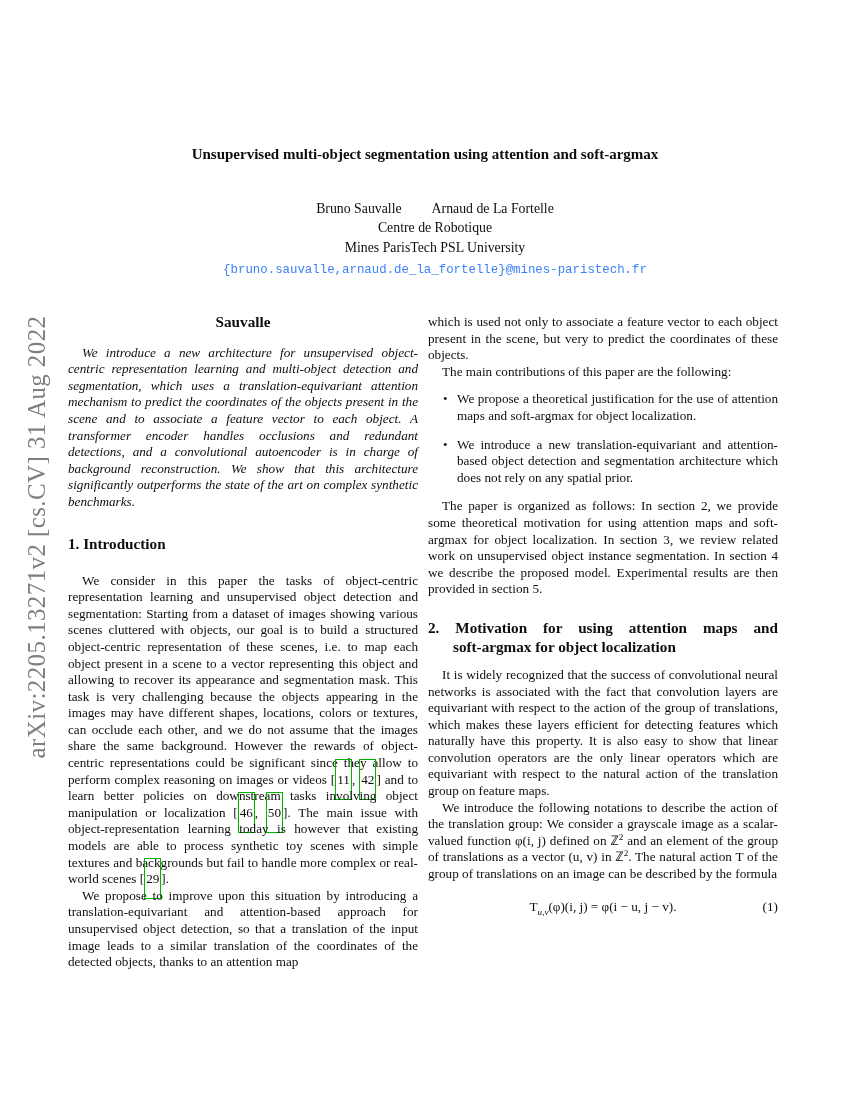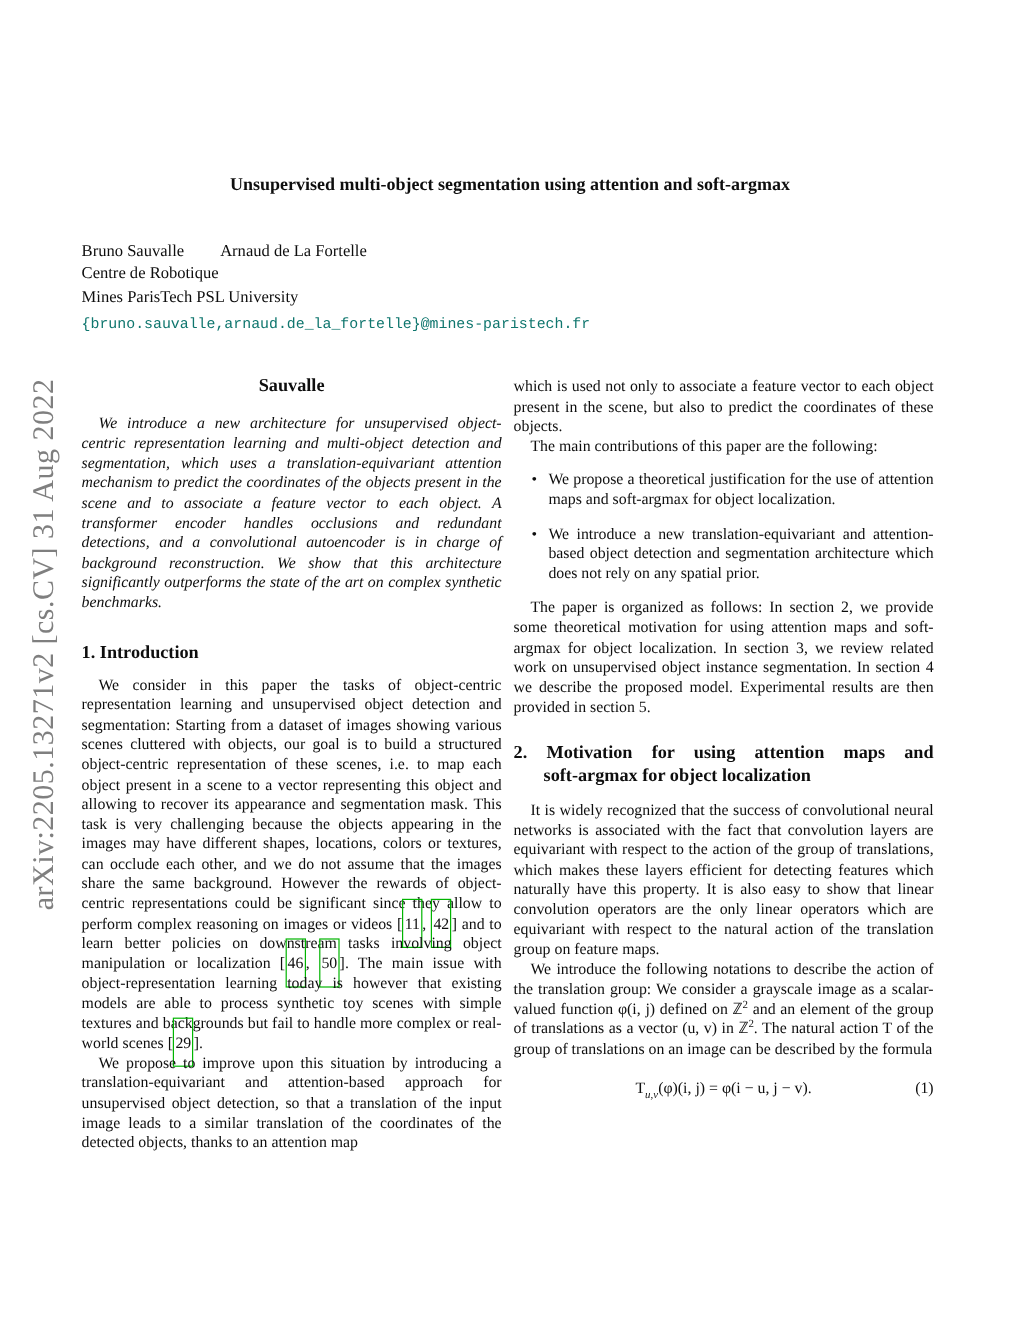--- a/index.html
+++ b/index.html
@@ -20,27 +20,27 @@
     font-size: 25px; color: #7f7f7f; letter-spacing: 0.4px;
     font-family: "Liberation Serif", serif;
   }
 
   
   .paper-title {
     position: absolute; top: 146px; left: 68px; width: 714px;
     text-align: center; font-size: 15px; font-weight: 700;
   }
   .authors-block {
-    position: absolute; top: 199px; left: 68px; width: 714px;
-    font-size: 13.8px; line-height: 19.4px;
+    position: absolute; top: 199px; left: 78px; width: 714px;
+    text-align: center; font-size: 13.8px; line-height: 19.4px;
   }
   .author-gap { display: inline-block; width: 30px; }
   .email-line {
     font-family: "Liberation Mono", "DejaVu Sans Mono", monospace;
-    font-size: 12.4px; margin-top: 4px; color: #0f766e; letter-spacing: 0;
+    font-size: 12.4px; margin-top: 4px; color: #3b82f6; letter-spacing: 0;
   }
 
   
   .col {
     position: absolute; top: 314px; width: 350px;
     font-size: 13.2px; line-height: 16.6px; text-align: justify;
   }
   .col-left  { left: 68px; }
   .col-right { left: 428px; }
 
@@ -49,21 +49,21 @@
 
   .abstract-heading {
     text-align: center; font-weight: 700; font-size: 15.2px;
     margin-bottom: 14px;
   }
   .abstract-text { font-style: italic; }
 
   .sec-heading {
     font-weight: 700; font-size: 15.2px; line-height: 19px;
   }
-  .sec1-heading { margin-top: 23px; margin-bottom: 10px; }
+  .sec1-heading { margin-top: 23px; margin-bottom: 20px; }
   .sec2-heading { margin-top: 20px; margin-bottom: 11px; }
   .h2l1 { text-align: justify; text-align-last: justify; }
   .h2l2 { text-align: left; text-align-last: left; padding-left: 25px; }
 
   .cite {
     border: 1.3px solid #00b400; padding: 12px 1px;
     display: inline; line-height: 1; cursor: pointer;
   }
 
   ul.contribs { list-style: none; margin-top: 11px; margin-bottom: 2px; }
@@ -104,21 +104,21 @@
 
     <div class="sec-heading sec1-heading">1. Introduction</div>
 
     <p class="ind"><span>We consider in this paper the tasks of object-centric representation learning and unsupervised object detection and segmentation: Starting from a dataset of images showing various scenes cluttered with objects, our goal is to build a structured object-centric representation of these scenes, i.e. to map each object present in a scene to a vector representing this object and allowing to recover its appearance and segmentation mask. This task is very challenging because the objects appearing in the images may have different shapes, locations, colors or textures, can occlude each other, and we do not assume that the images share the same background. However the rewards of object-centric representations could be significant since they allow to perform complex reasoning on images or videos [</span><span class="cite">11</span><span>, </span><span class="cite">42</span><span>] and to learn better policies on downstream tasks involving object manipulation or localization [</span><span class="cite">46</span><span>, </span><span class="cite">50</span><span>]. The main issue with object-representation learning today is however that existing models are able to process synthetic toy scenes with simple textures and backgrounds but fail to handle more complex or real-world scenes [</span><span class="cite">29</span><span>].</span></p>
 
     <p class="ind">We propose to improve upon this situation by introducing a translation-equivariant and attention-based approach for unsupervised object detection, so that a translation of the input image leads to a similar translation of the coordinates of the detected objects, thanks to an attention map</p>
   </div>
 
   <div class="col col-right">
 
-    <p>which is used not only to associate a feature vector to each object present in the scene, but also to predict the coordinates of these objects.</p>
+    <p>which is used not only to associate a feature vector to each object present in the scene, but very to predict the coordinates of these objects.</p>
     <p class="ind">The main contributions of this paper are the following:</p>
 
     <ul class="contribs">
       <li>We propose a theoretical justification for the use of attention maps and soft-argmax for object localization.</li>
       <li>We introduce a new translation-equivariant and attention-based object detection and segmentation architecture which does not rely on any spatial prior.</li>
     </ul>
 
     <p class="ind">The paper is organized as follows: In section 2, we provide some theoretical motivation for using attention maps and soft-argmax for object localization. In section 3, we review related work on unsupervised object instance segmentation. In section 4 we describe the proposed model. Experimental results are then provided in section 5.</p>
 
     <div class="sec-heading sec2-heading">

